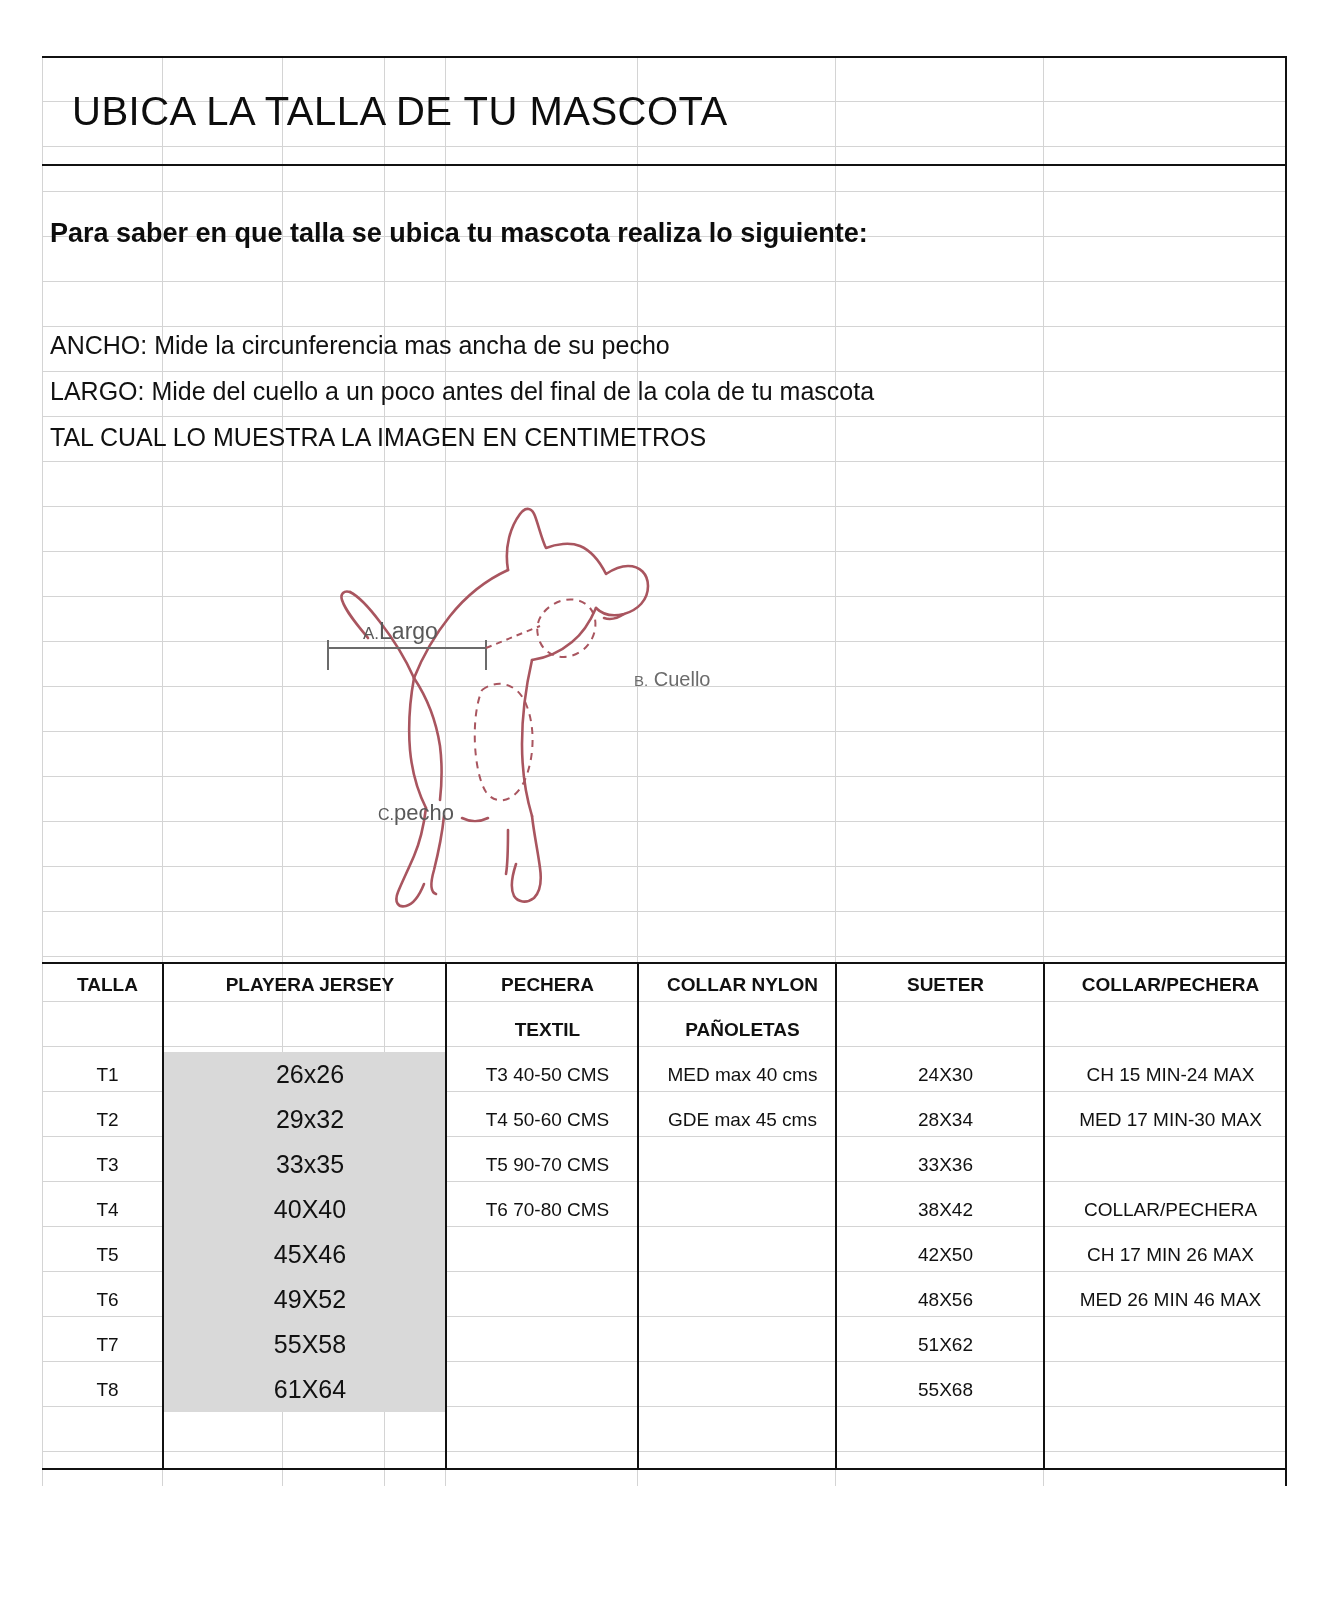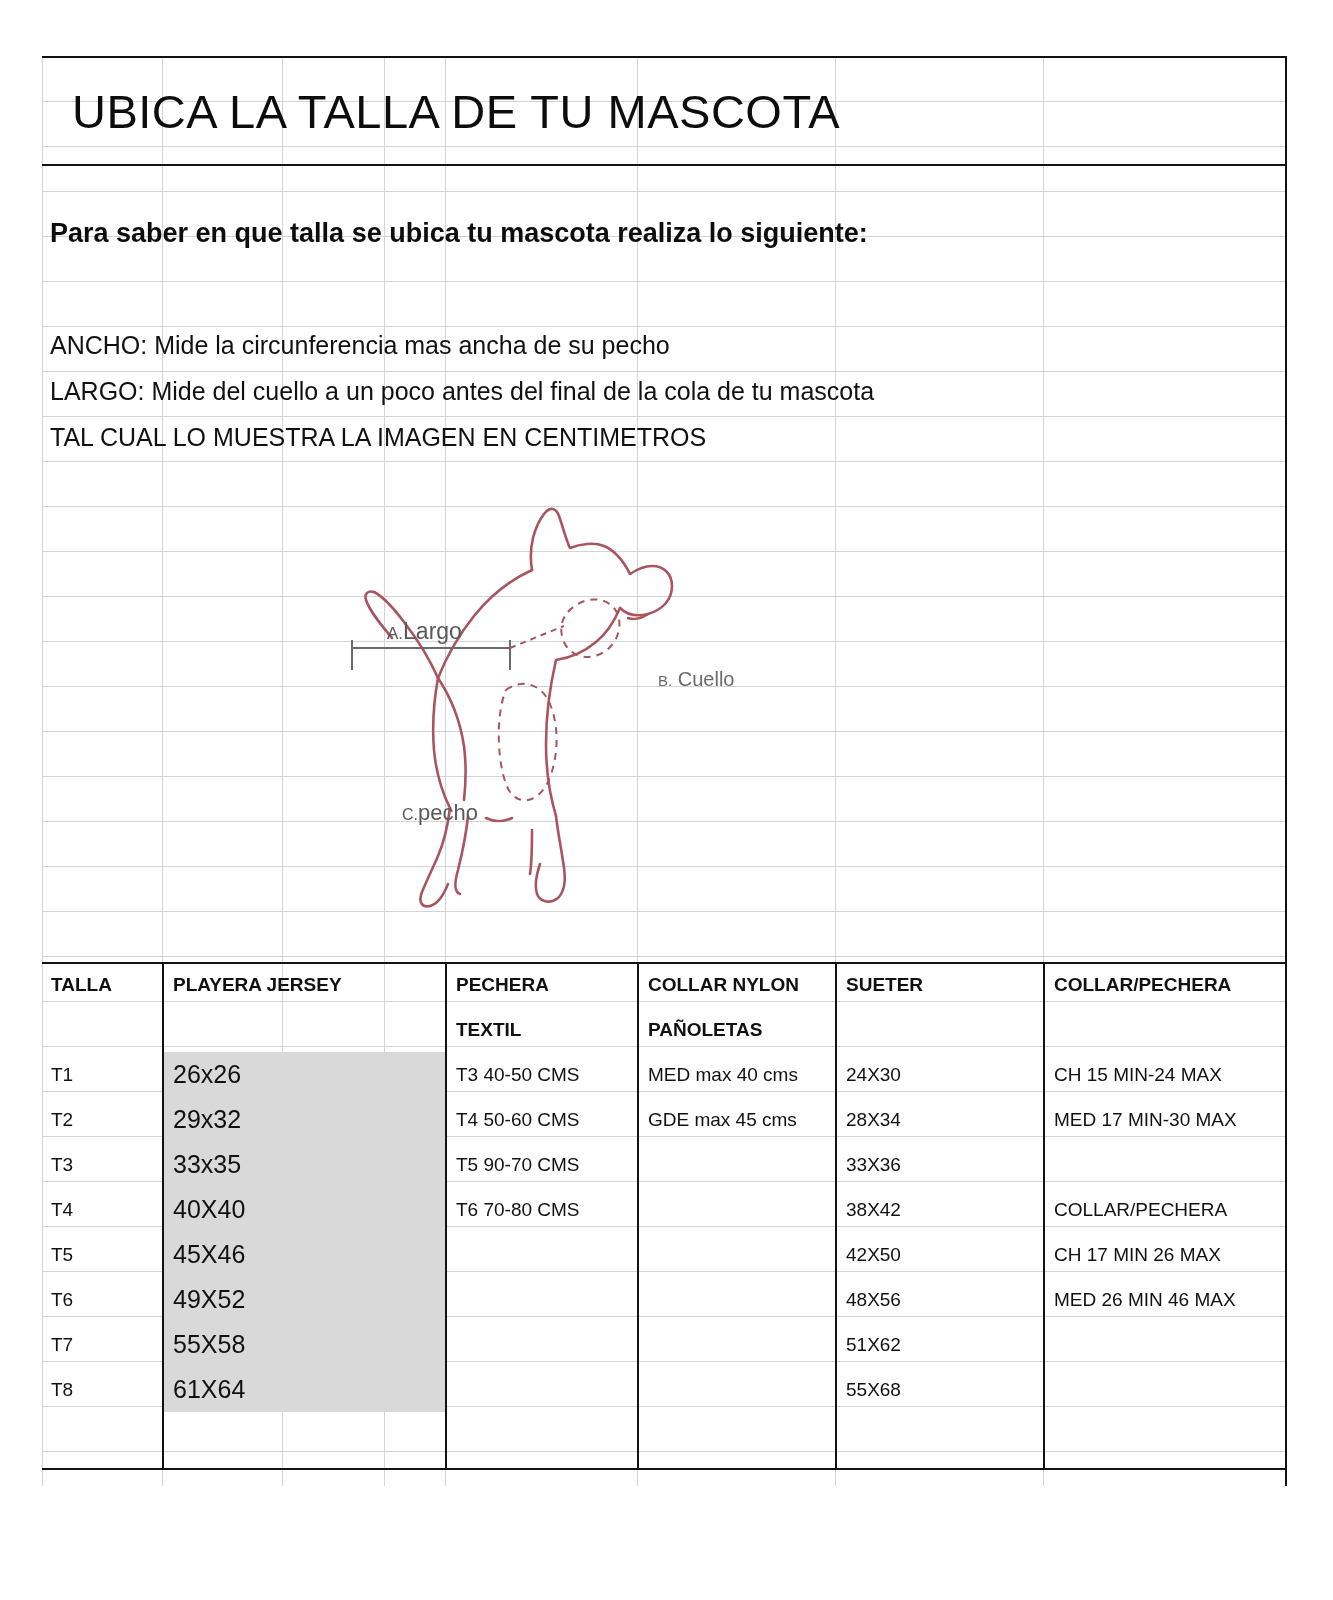--- a/index.html
+++ b/index.html
@@ -44,21 +44,21 @@
     width: 1245px;
     height: 110px;
     border-top: 2px solid #111;
     border-bottom: 2px solid #111;
     box-sizing: border-box;
     display: flex;
     align-items: center;
     padding-left: 30px;
   }
   .title-row .title {
-    font-size: 47px;
+    font-size: 40px;
     letter-spacing: 0.5px;
     color: #0d0d0d;
     font-weight: 400;
   }
 
   .subtitle {
     position: absolute;
     left: 50px;
     top: 218px;
     font-size: 27px;
@@ -74,21 +74,21 @@
     font-size: 25px;
     line-height: 46px;
     color: #111;
     white-space: nowrap;
   }
   .instructions div { height: 46px; }
 
   
   .dog-wrap {
     position: absolute;
-    left: 232px;
+    left: 208px;
     top: 500px;
     width: 520px;
     height: 430px;
   }
   .dog-label {
     position: absolute;
     color: #595959;
     white-space: nowrap;
   }
   .lbl-largo { left: 155px; top: 118px; font-size: 23px; }
@@ -105,20 +105,21 @@
     top: 962px;
     width: 1245px;
     height: 508px;
   }
   table.sizes {
     border-collapse: collapse;
     table-layout: fixed;
     width: 1245px;
     font-size: 19px;
     color: #111;
+    text-align: center;
   }
   table.sizes td {
     height: 45px;
     vertical-align: middle;
     padding: 0 0 0 9px;
     border: none;
     white-space: nowrap;
     overflow: hidden;
   }
   col.c0 { width: 122px; }

